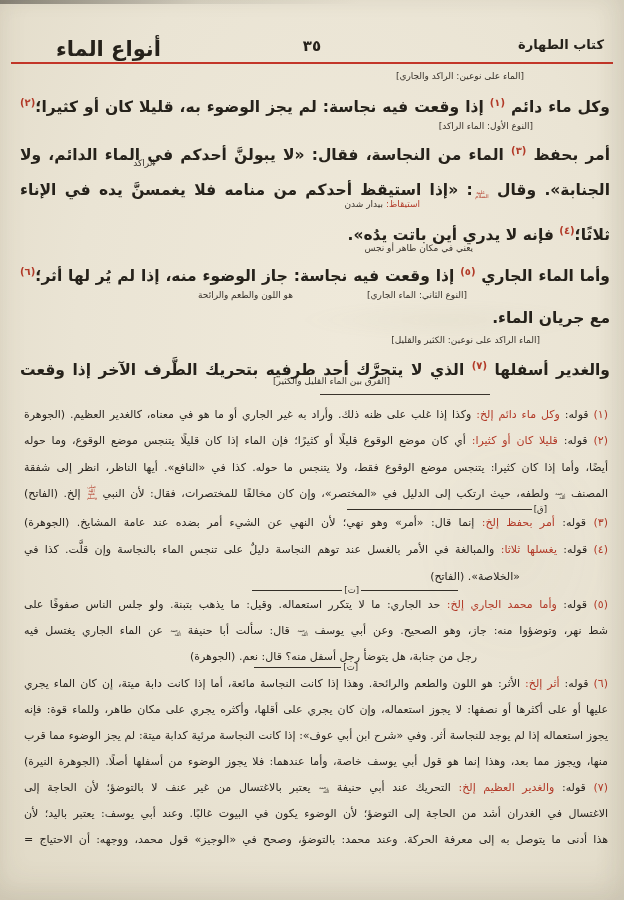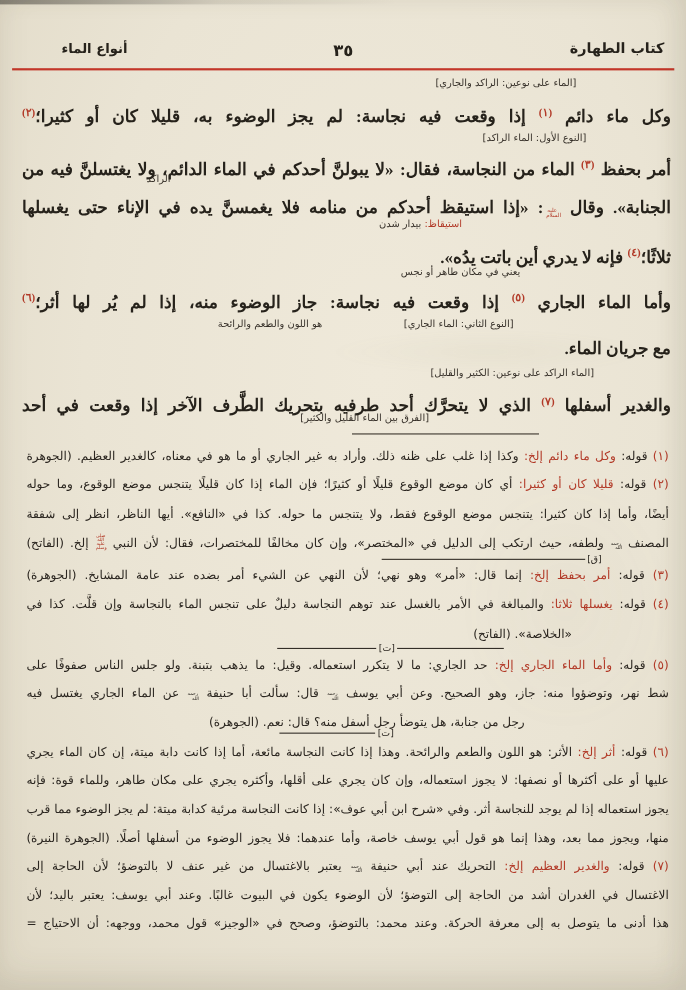--- a/index.html
+++ b/index.html
@@ -13,26 +13,26 @@
   .scan-vignette{position:absolute;inset:0;pointer-events:none;
     box-shadow:inset 0 -14px 28px rgba(90,80,60,.10), inset -10px 0 22px rgba(90,80,60,.07);}
   .smudge{position:absolute;pointer-events:none;filter:blur(3px);opacity:.5;}
   .sm1{top:300px;right:30px;width:300px;height:40px;background:radial-gradient(ellipse, rgba(140,140,100,.10), transparent 70%);}
   .sm2{top:430px;right:10px;width:200px;height:240px;background:radial-gradient(ellipse, rgba(150,145,110,.08), transparent 70%);}
 
   
   .hdr{position:absolute;top:37px;left:0;right:0;height:24px;font-weight:bold;}
   .h-right{position:absolute;right:20px;font-size:13px;text-align:center;}
   .h-center{position:absolute;left:0;right:0;text-align:center;font-size:15px;}
-  .h-left{position:absolute;left:56px;font-size:12px;}
+  .h-left{position:absolute;left:56px;font-size:21px;}
   .hdr-rule{position:absolute;top:62px;left:11px;right:11px;height:0;border-top:2px solid #c33629;}
 
   
   .matn-line{position:absolute;right:14px;left:20px;height:30px;line-height:30px;
-    font-size:15.5px;font-weight:bold;white-space:nowrap;overflow:hidden;text-align:right;font-family:Liberation Serif, serif;}
+    font-size:15.5px;font-weight:bold;white-space:nowrap;overflow:hidden;text-align:right;}
   .matn-line.full{white-space:normal;text-align:justify;text-align-last:justify;}
   .ml0{top:88px}.ml1{top:136px}.ml2{top:175px}.ml3{top:216px}.ml4{top:257px}.ml5{top:303px}.ml6{top:351px}
   .ref{color:#b23a28;font-size:10px;vertical-align:6px;font-weight:bold;}
 
   
   .gloss{position:absolute;font-size:9px;color:#37312a;white-space:nowrap;line-height:10px;}
   .g0{top:71px;right:100px}.g1{top:121px;right:91px}.g2{top:158px;right:469px}
   .g3{top:199px;right:204px}.g4{top:243px;right:151px}.g5{top:290px;right:157px}
   .g6{top:290px;right:331px}.g7{top:335px;right:84px}.g8{top:376px;right:234px}
   .gkey{color:#b23a28;margin-top:44px;}
@@ -99,21 +99,21 @@
   <div id="footnotes">
       <div class="frow fr0 full"><span class="marker">(١)</span><span class="t"> قوله: </span><span class="lemma">وكل ماء دائم إلخ:</span><span class="t"> وكذا إذا غلب على ظنه ذلك. وأراد به غير الجاري أو ما هو في معناه، كالغدير العظيم. (الجوهرة النيرة)</span></div>
       <div class="frow fr1 full"><span class="marker">(٢)</span><span class="t"> قوله: </span><span class="lemma">قليلا كان أو كثيرا:</span><span class="t"> أي كان موضع الوقوع قليلًا أو كثيرًا؛ فإن الماء إذا كان قليلًا يتنجس موضع الوقوع، وما حوله</span></div>
       <div class="frow fr2 full"><span class="t">أيضًا، وأما إذا كان كثيرا: يتنجس موضع الوقوع فقط، ولا يتنجس ما حوله. كذا في «النافع». أيها الناظر، انظر إلى شفقة</span></div>
       <div class="frow fr3 full"><span class="t">المصنف </span><span class="hon blk">رحمه الله</span><span class="t"> ولطفه، حيث ارتكب إلى الدليل في «المختصر»، وإن كان مخالفًا للمختصرات، فقال: لأن النبي </span><span class="hon red">صلى الله عليه وسلم</span><span class="t"> إلخ. (الفاتح)</span></div>
       <div class="sep sep-q"><span>[ق]</span><span class="bar" style="width: 185px;"></span></div>
       <div class="frow fr5 full"><span class="marker">(٣)</span><span class="t"> قوله: </span><span class="lemma">أمر بحفظ إلخ:</span><span class="t"> إنما قال: «أمر» وهو نهي؛ لأن النهي عن الشيء أمر بضده عند عامة المشايخ. (الجوهرة)</span></div>
       <div class="frow fr6 full"><span class="marker">(٤)</span><span class="t"> قوله: </span><span class="lemma">يغسلها ثلاثا:</span><span class="t"> والمبالغة في الأمر بالغسل عند توهم النجاسة دليلٌ على تنجس الماء بالنجاسة وإن قلَّت. كذا في</span></div>
       <div class="frow fr7"><span class="t">«الخلاصة». (الفاتح)</span></div>
       <div class="sep sep-t1"><span class="bar" style="width: 97px;"></span><span>[ت]</span><span class="bar" style="width: 90px;"></span></div>
-      <div class="frow fr9 full"><span class="marker">(٥)</span><span class="t"> قوله: </span><span class="lemma">وأما الماء الجاري إلخ:</span><span class="t"> حد الجاري: ما لا يتكرر استعماله. وقيل: ما يذهب بتبنة. ولو جلس الناس صفوفًا على</span></div>
+      <div class="frow fr9 full"><span class="marker">(٥)</span><span class="t"> قوله: </span><span class="lemma">وأما محمد الجاري إلخ:</span><span class="t"> حد الجاري: ما لا يتكرر استعماله. وقيل: ما يذهب بتبنة. ولو جلس الناس صفوفًا على</span></div>
       <div class="frow fr10 full"><span class="t">شط نهر، وتوضؤوا منه: جاز، وهو الصحيح. وعن أبي يوسف </span><span class="hon blk">رحمه الله</span><span class="t"> قال: سألت أبا حنيفة </span><span class="hon blk">رحمه الله</span><span class="t"> عن الماء الجاري يغتسل فيه</span></div>
       <div class="frow fr11"><span class="t">رجل من جنابة، هل يتوضأ رجل أسفل منه؟ قال: نعم. (الجوهرة)</span></div>
       <div class="sep sep-t2"><span>[ت]</span><span class="bar" style="width: 87px;"></span></div>
       <div class="frow fr13 full"><span class="marker">(٦)</span><span class="t"> قوله: </span><span class="lemma">أثر إلخ:</span><span class="t"> الأثر: هو اللون والطعم والرائحة. وهذا إذا كانت النجاسة مائعة، أما إذا كانت دابة ميتة، إن كان الماء يجري</span></div>
       <div class="frow fr14 full"><span class="t">عليها أو على أكثرها أو نصفها: لا يجوز استعماله، وإن كان يجري على أقلها، وأكثره يجري على مكان طاهر، وللماء قوة: فإنه</span></div>
       <div class="frow fr15 full"><span class="t">يجوز استعماله إذا لم يوجد للنجاسة أثر. وفي «شرح ابن أبي عوف»: إذا كانت النجاسة مرئية كدابة ميتة: لم يجز الوضوء مما قرب</span></div>
       <div class="frow fr16 full"><span class="t">منها، ويجوز مما بعد، وهذا إنما هو قول أبي يوسف خاصة، وأما عندهما: فلا يجوز الوضوء من أسفلها أصلًا. (الجوهرة النيرة)</span></div>
       <div class="frow fr17 full"><span class="marker">(٧)</span><span class="t"> قوله: </span><span class="lemma">والغدير العظيم إلخ:</span><span class="t"> التحريك عند أبي حنيفة </span><span class="hon blk">رحمه الله</span><span class="t"> يعتبر بالاغتسال من غير عنف لا بالتوضؤ؛ لأن الحاجة إلى</span></div>
       <div class="frow fr18 full"><span class="t">الاغتسال في الغدران أشد من الحاجة إلى التوضؤ؛ لأن الوضوء يكون في البيوت غالبًا. وعند أبي يوسف: يعتبر باليد؛ لأن</span></div>
       <div class="frow fr19 full"><span class="t">هذا أدنى ما يتوصل به إلى معرفة الحركة. وعند محمد: بالتوضؤ، وصحح في «الوجيز» قول محمد، ووجهه: أن الاحتياج =</span></div>

